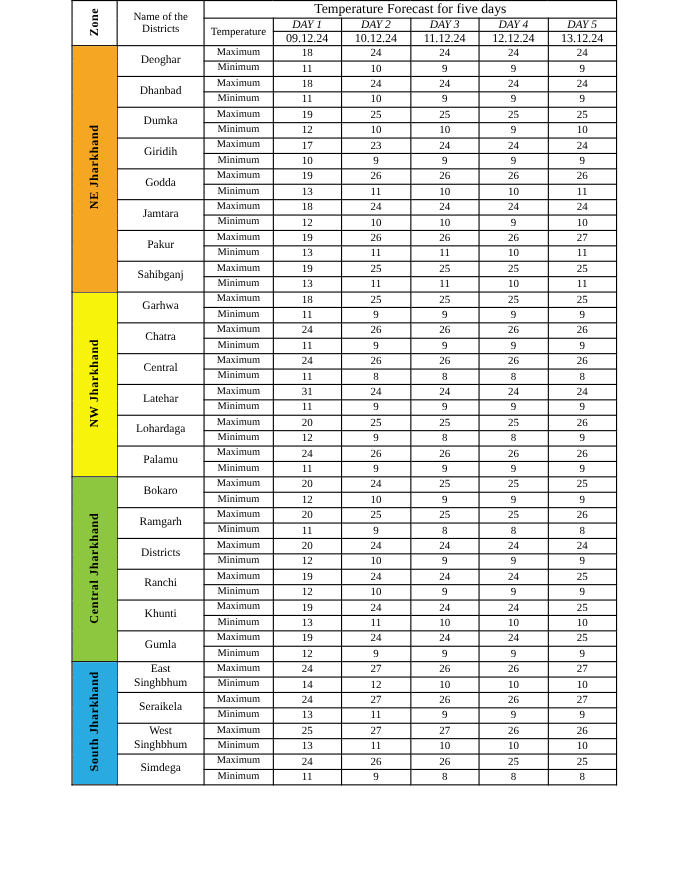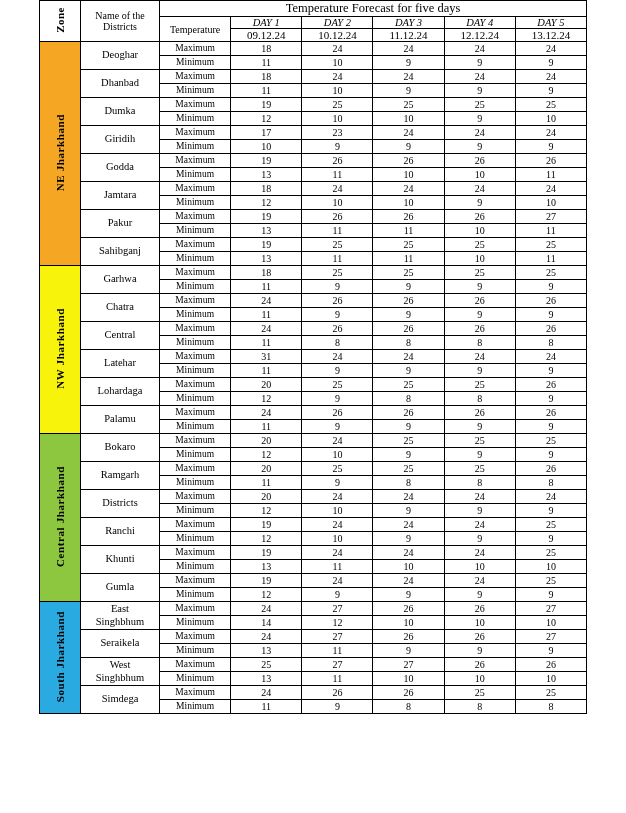--- a/index.html
+++ b/index.html
@@ -26,21 +26,21 @@
     font-family: "Liberation Serif", serif;
     font-weight: bold;
     font-size: 13.5px;
     letter-spacing: 0.2px;
     padding: 8px 0 6px 0;
   }
   table.forecast {
     border-collapse: collapse;
     table-layout: fixed;
     margin: 0 auto;
-    width: 548px;
+    width: 496px;
     font-size: 10px;
   }
   table.forecast td, table.forecast th {
     border: 1px solid #000000;
     padding: 0;
     text-align: center;
     vertical-align: middle;
     font-weight: normal;
   }
   

